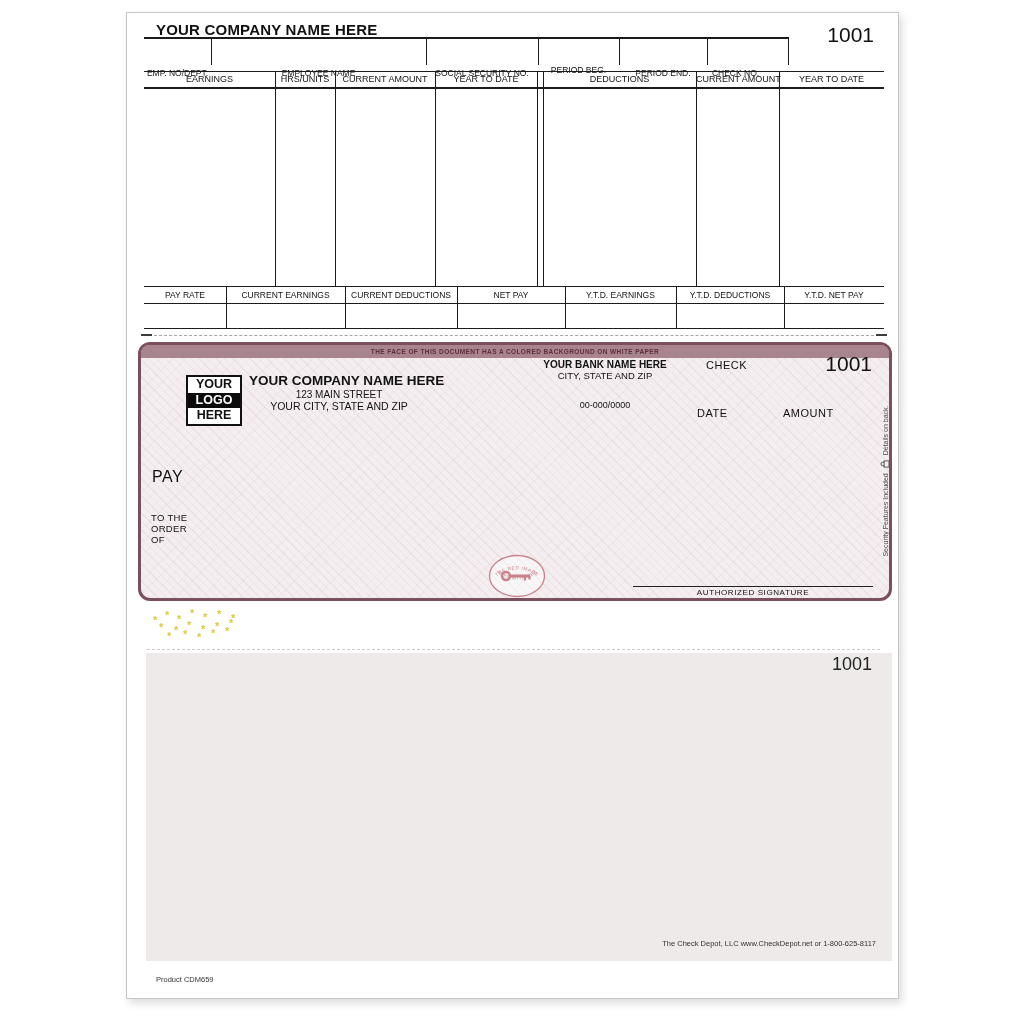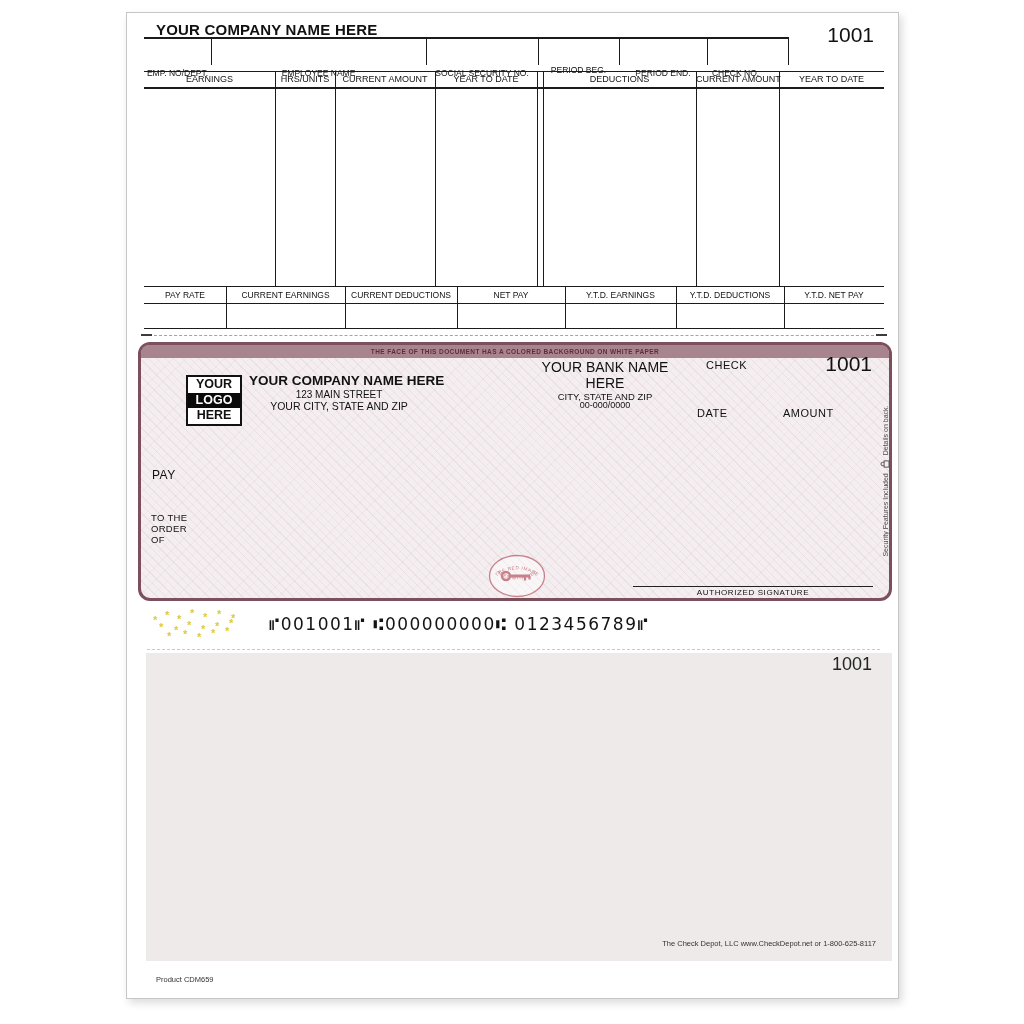--- a/index.html
+++ b/index.html
@@ -38,28 +38,28 @@
     border-radius:8px 8px 0 0;color:var(--band-text);font-size:6.5px;font-weight:bold;
     letter-spacing:.4px;text-align:center;line-height:13px;}
   .logo-box{position:absolute;left:45px;top:30px;width:56px;height:51px;border:2px solid #111;
     background:#fff;text-align:center;font-weight:bold;font-size:12.5px;line-height:15.5px;}
   .logo-box .inv{display:block;background:#0a0a0a;color:#fff;}
   .co-block{position:absolute;left:108px;top:28px;width:180px;text-align:center;}
   .co-name{font-size:13.5px;font-weight:bold;white-space:nowrap;}
   .co-street{font-size:10px;margin-top:1px;}
   .co-city{font-size:10.5px;}
   .bank-block{position:absolute;left:388px;top:14px;width:152px;text-align:center;}
-  .bank-name{font-size:14px;font-weight:normal;}
+  .bank-name{font-size:10px;font-weight:bold;}
   .bank-city{font-size:9.5px;}
   .fraction{position:absolute;left:388px;top:55px;width:152px;text-align:center;font-size:9px;}
   .check-label{position:absolute;left:565px;top:14px;font-size:11px;letter-spacing:.5px;}
   .check-number{position:absolute;right:17px;top:7px;font-size:21px;}
   .date-label{position:absolute;left:556px;top:62px;font-size:11px;letter-spacing:.5px;}
   .amount-label{position:absolute;left:642px;top:62px;font-size:11px;letter-spacing:.5px;}
-  .pay-label{position:absolute;left:11px;top:123px;font-size:12px;letter-spacing:.5px;}
+  .pay-label{position:absolute;left:11px;top:123px;font-size:16px;letter-spacing:.5px;}
   .order-label{position:absolute;left:10px;top:167px;font-size:9.5px;line-height:11px;letter-spacing:.3px;}
   .sig-line{position:absolute;left:492px;top:241px;width:240px;border-top:1.5px solid #222;}
   .sig-label{position:absolute;left:492px;top:243px;width:240px;text-align:center;
     font-size:8px;letter-spacing:.6px;}
   .seal{position:absolute;left:345px;top:207px;}
 
   
   .side-note{position:absolute;left:658px;top:461px;width:200px;height:14px;
     transform:rotate(-90deg);display:flex;align-items:center;justify-content:center;
     gap:5px;font-size:7px;color:#4a4a4a;white-space:nowrap;}
@@ -222,21 +222,20 @@
         <span class="speckle" style="left: 60px; top: 609px;">*</span>
         <span class="speckle" style="left: 74px; top: 613px;">*</span>
         <span class="speckle" style="left: 88px; top: 610px;">*</span>
         <span class="speckle" style="left: 102px; top: 607px;">*</span>
         <span class="speckle" style="left: 40px; top: 620px;">*</span>
         <span class="speckle" style="left: 56px; top: 618px;">*</span>
         <span class="speckle" style="left: 70px; top: 621px;">*</span>
         <span class="speckle" style="left: 84px; top: 617px;">*</span>
         <span class="speckle" style="left: 98px; top: 615px;">*</span>
       </div>
-    <div class="micr-line">⑈001001⑈ ⑆000000000⑆ 0123456789⑈</div>
 
     <div class="perf" style="left:20px;top:636px;width:733px;border-top-color:#cfcac7"></div>
 
     <div class="bottom-panel">
       <div class="bottom-number">1001</div>
     </div>
 
     <div class="footer-left">Product CDM659</div>
     <div class="footer-right">The Check Depot, LLC  www.CheckDepot.net  or  1-800-625-8117</div>
   </div>

